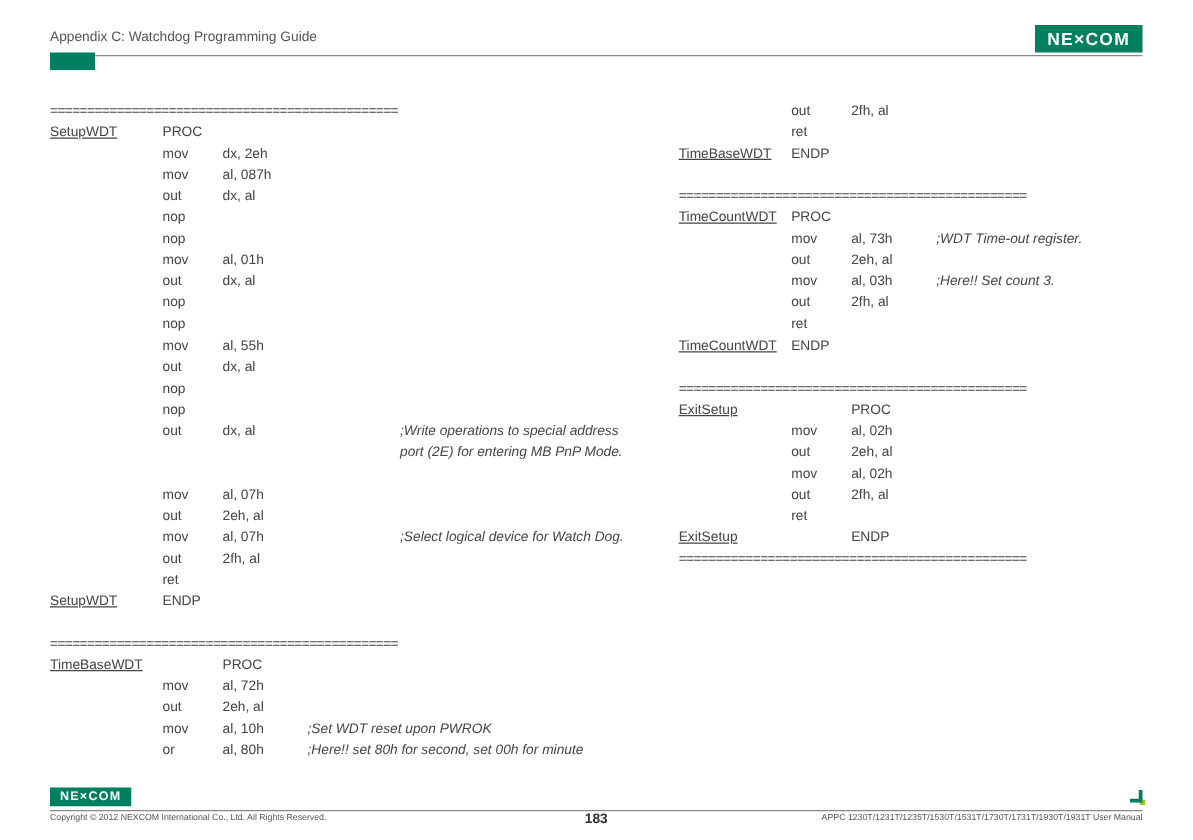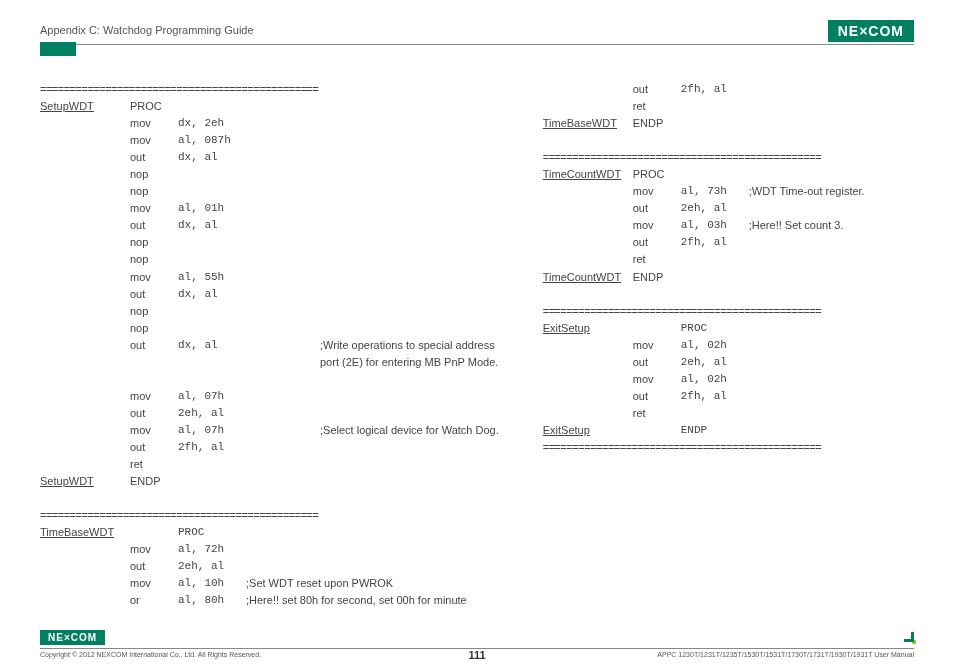--- a/index.html
+++ b/index.html
@@ -56,22 +56,22 @@
     color: #444;
   }
   .col {
     flex: 1;
     white-space: pre;
     font-family: Arial, Helvetica, sans-serif;
   }
   .col .line { display:flex; }
   .lab { display:inline-block; width:90px;text-decoration:underline; }
   .op  { display:inline-block; width:48px; }
-  .arg { display:inline-block; width:62px;font-family:Liberation Mono, monospace; }
-  .cmt { color:#444; }
+  .arg { display:inline-block; width:62px; }
+  .cmt { color:#444;font-style:italic; }
   .sep { letter-spacing: -0.5px; }
 
   .footer {
     position: absolute;
     bottom: 14px;
     left: 40px;
     right: 40px;
   }
   .footer-bar {
     border-top: 1px solid #888;
@@ -133,17 +133,17 @@
   </div>
 
   <div class="corner">
       <span class="dot"></span>
     </div>
 
   <div class="footer">
     <div class="footer-logo">NE×COM</div>
     <div class="footer-bar">
       <span>Copyright © 2012 NEXCOM International Co., Ltd. All Rights Reserved.</span>
-      <span class="page-num">111</span>
+      <span class="page-num">183</span>
       <span>APPC 1230T/1231T/1235T/1530T/1531T/1730T/1731T/1930T/1931T User Manual</span>
     </div>
   </div>
 </div>
 
 </body></html>

